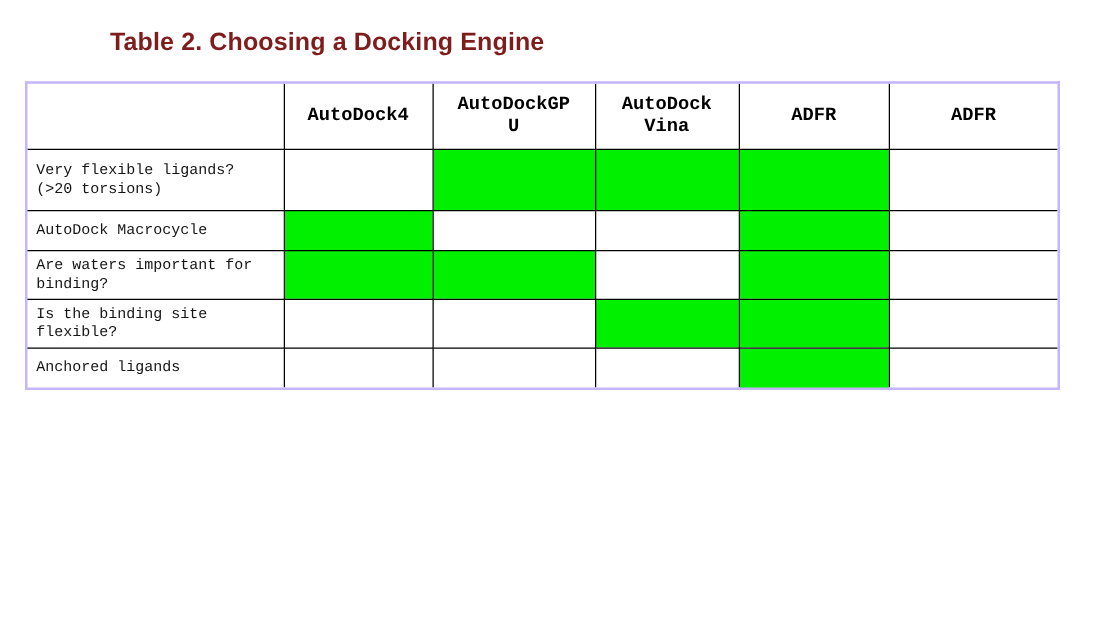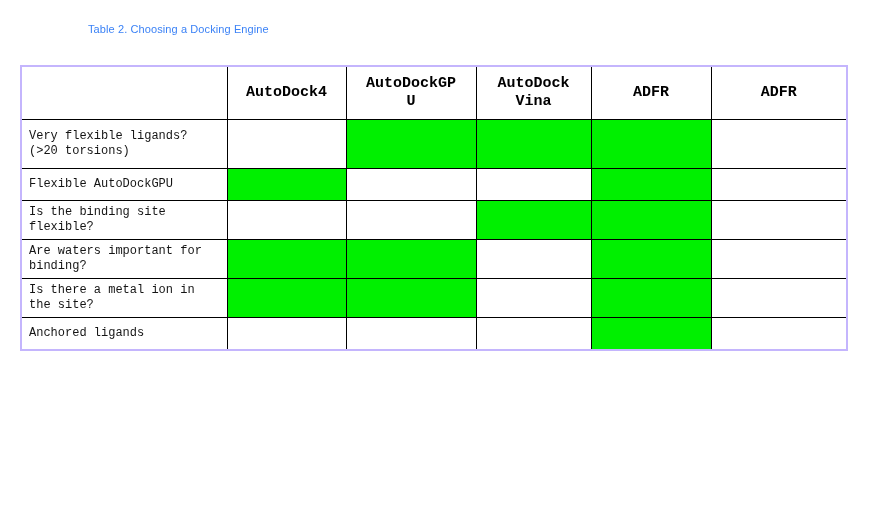--- a/index.html
+++ b/index.html
@@ -7,23 +7,24 @@
     width: 892px; height: 505px;
     background: #ffffff;
     font-family: "Liberation Sans", sans-serif;
     color: #000000;
     overflow: hidden;
     position: relative;
   }
   .page-title {
     position: absolute;
     left: 88px; top: 23px;
-    font-size: 11px;
-    color: #3b82f6;
+    font-size: 20px;
+    color: #7f1d1d;
     letter-spacing: 0.1px;
+    font-weight: bold;
   }
   .dock-table {
     position: absolute;
     left: 20px; top: 65px;
     border-collapse: collapse;
     table-layout: fixed;
     border: 2px solid #c4b5fd;
     font-family: Liberation Mono, monospace;
   }
   .dock-table th, .dock-table td {
@@ -84,48 +85,40 @@
   <tbody>
       <tr>
         <td class="feature-label">Very flexible ligands? (&gt;20 torsions)</td>
         <td class="mark-cell"></td>
         <td class="mark-cell on"></td>
         <td class="mark-cell on"></td>
         <td class="mark-cell on"></td>
         <td class="mark-cell"></td>
       </tr>
       <tr>
-        <td class="feature-label">Flexible AutoDockGPU</td>
+        <td class="feature-label">AutoDock Macrocycle</td>
         <td class="mark-cell on"></td>
         <td class="mark-cell"></td>
         <td class="mark-cell"></td>
-        <td class="mark-cell on"></td>
-        <td class="mark-cell"></td>
-      </tr>
-      <tr>
-        <td class="feature-label">Is the binding site flexible?</td>
-        <td class="mark-cell"></td>
-        <td class="mark-cell"></td>
-        <td class="mark-cell on"></td>
         <td class="mark-cell on"></td>
         <td class="mark-cell"></td>
       </tr>
       <tr>
         <td class="feature-label">Are waters important for binding?</td>
         <td class="mark-cell on"></td>
         <td class="mark-cell on"></td>
         <td class="mark-cell"></td>
         <td class="mark-cell on"></td>
         <td class="mark-cell"></td>
       </tr>
       <tr>
-        <td class="feature-label">Is there a metal ion in the site?</td>
+        <td class="feature-label">Is the binding site flexible?</td>
+        <td class="mark-cell"></td>
+        <td class="mark-cell"></td>
         <td class="mark-cell on"></td>
-        <td class="mark-cell on"></td>
-        <td class="mark-cell"></td>
         <td class="mark-cell on"></td>
         <td class="mark-cell"></td>
       </tr>
       <tr>
         <td class="feature-label">Anchored ligands</td>
         <td class="mark-cell"></td>
         <td class="mark-cell"></td>
         <td class="mark-cell"></td>
         <td class="mark-cell on"></td>
         <td class="mark-cell"></td>

